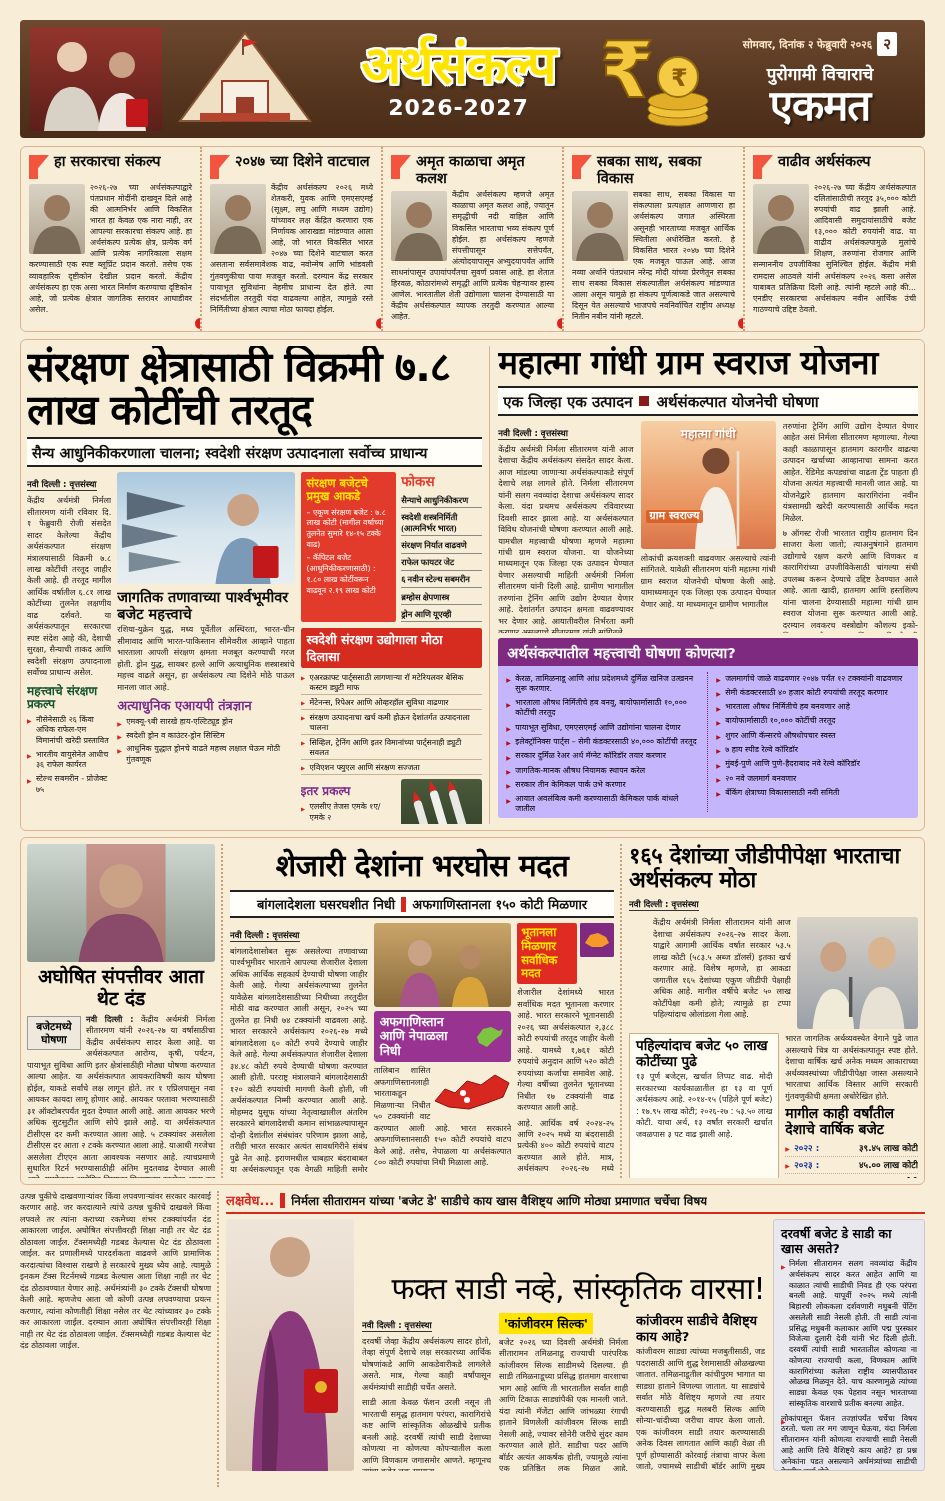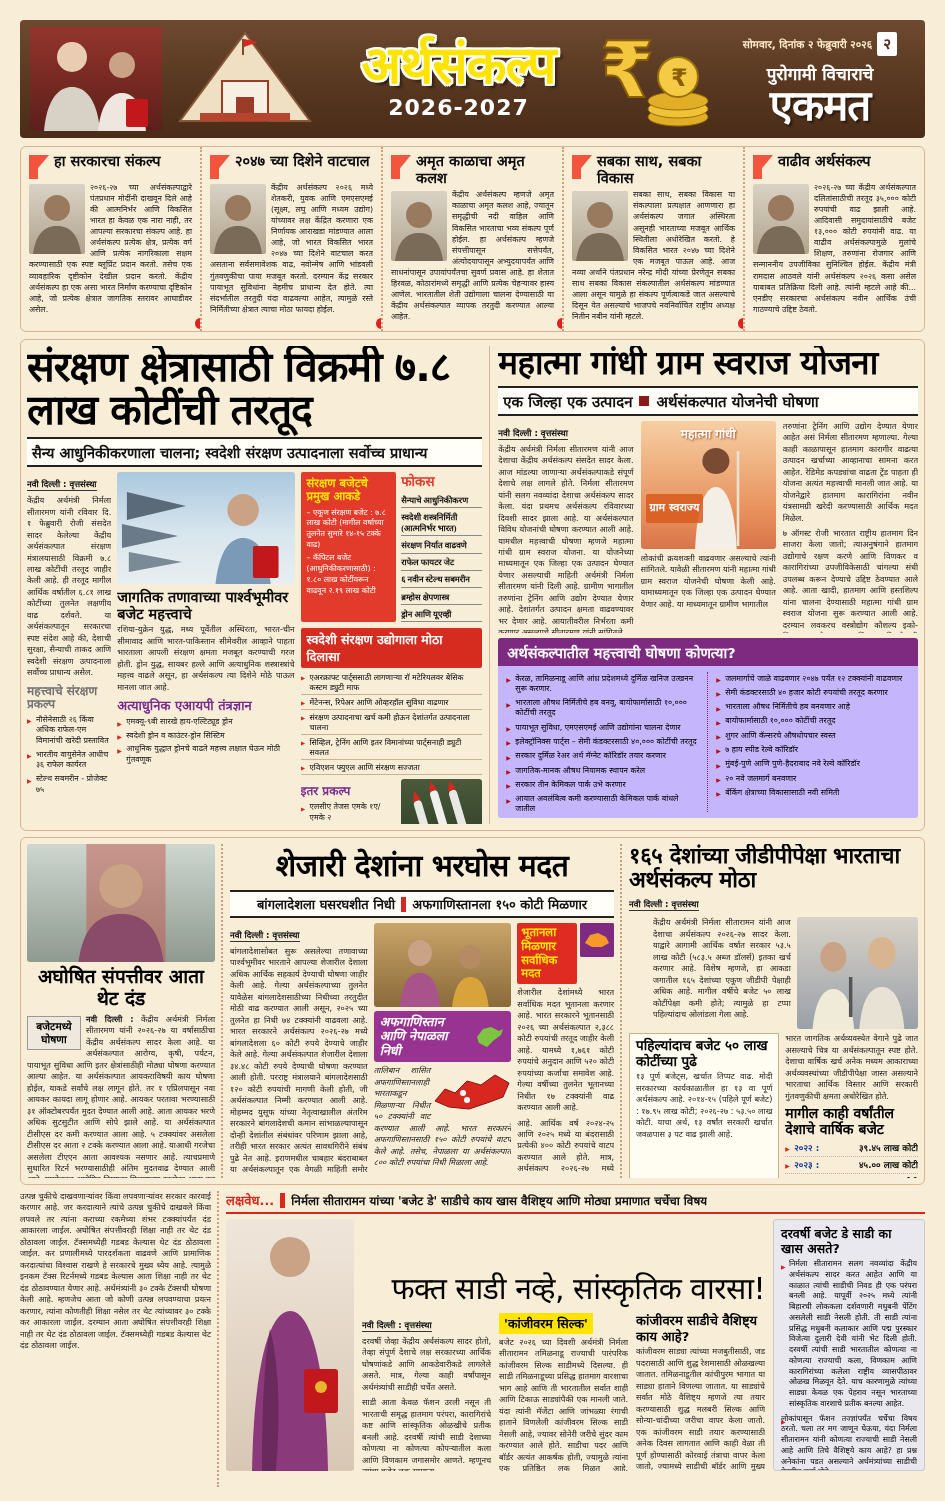--- a/index.html
+++ b/index.html
@@ -42,21 +42,21 @@
   p.body { font-size:8.1px; line-height:1.42; text-align:justify; color:#1a1a1a; }
 
   
   .defense { width:52%; border-right:1px solid #d8b598; padding-right:7px; overflow:hidden;}
   .defense h1 { font-size:41px; font-weight:800; color:#000; line-height:1.05; letter-spacing:-1px;}
   .subhead-bar { background:#fffef8; border-top:2px solid #222; border-bottom:2px solid #222; font-weight:800; font-size:14.5px; padding:3px 5px; margin:5px 0; color:#111;}
   .defense-cols { display:flex; gap:6px; height:382px; overflow:hidden;}
   .dcolA { width:19%; overflow:hidden;}
   .dcolB { width:40%; overflow:hidden;}
   .dcolC { width:41%; overflow:hidden;}
-  .mini-head { font-size:12px; font-weight:800; color:#737373; margin:6px 0 2px; line-height:1.1;}
+  .mini-head { font-size:12px; font-weight:800; color:#14532d; margin:6px 0 2px; line-height:1.1;}
   .mini-head.purple { color:#7b2d8b; }
   ul.arrow-list { list-style:none; }
   ul.arrow-list li { font-size:7.9px; line-height:1.35; padding:1.5px 0 1.5px 9px; position:relative; text-align:left; color:#1a1a1a;}
   ul.arrow-list li::before { content:'▶'; color:#d8271f; font-size:6px; position:absolute; left:0; top:4px;}
   .photo-def { height:112px; background:linear-gradient(180deg,#aac8de,#d8e6ee 55%,#e8eef0); border-radius:3px; margin-bottom:5px; position:relative; overflow:hidden;}
   .sec-head { font-size:14.5px; font-weight:800; color:#0d0d0d; line-height:1.15; margin-bottom:2px;}
   .budget-row { display:flex; gap:5px; }
   .budget-box { width:54%; background:#e23b2b; color:#fff; padding:5px 6px; border-radius:2px;}
   .budget-box .t { color:#ffe400; font-weight:800; font-size:11.5px; line-height:1.15; margin-bottom:3px;}
   .budget-box div.ln { font-size:7.8px; line-height:1.4; padding:1px 0;}
@@ -74,41 +74,41 @@
 
   
   .gandhi { flex:1; overflow:hidden;}
   .gandhi h1 { font-size:33px; font-weight:800; line-height:1.05; letter-spacing:-.5px;}
   .gandhi .subhead-bar { display:flex; align-items:center; gap:7px; font-size:15px;}
   .sq { width:10px; height:10px; background:#8a1a1a; display:inline-block; flex:none;}
   .gandhi-cols { display:flex; gap:7px; height:212px; overflow:hidden; margin-bottom:5px;}
   .gcol { flex:1; overflow:hidden;}
   .gandhi-img { height:128px; background:linear-gradient(180deg,#f6cfa4,#e8915c 70%,#d9744a); border-radius:3px; position:relative; margin-bottom:4px; overflow:hidden;}
   .gi-top { position:absolute; top:4px; width:100%; text-align:center; color:#fff; font-weight:800; font-size:12px; text-shadow:1px 1px 2px #a14a1d;}
-  .gi-side { position:absolute; left:5px; bottom:26px; color:#fff; background:rgba(216,90,30,.85); font-weight:800; font-size:11px; padding:8px 4px; line-height:1.15; border-radius:2px;}
+  .gi-side { position:absolute; left:5px; bottom:26px; color:#fff; background:rgba(216,90,30,.85); font-weight:800; font-size:11px; padding:0 4px; line-height:1.15; border-radius:2px;}
   .announce { border-radius:3px; overflow:hidden; }
   .announce .ttl { background:#7d2a80; color:#fff; font-weight:800; font-size:14.5px; padding:4px 9px;}
   .announce .bd { background:#c4b5fd; display:flex; gap:8px; padding:6px 8px; height:152px; overflow:hidden;}
   .announce ul { flex:1; list-style:none;}
   .announce ul:first-child { border-right:1px dotted #7d2a80; padding-right:7px;}
   .announce li { font-size:7.9px; line-height:1.3; padding:2px 0 2px 9px; position:relative;}
   .announce li::before { content:'▶'; color:#b01212; font-size:6px; position:absolute; left:0; top:4.5px;}
 
   
   .tax { width:22%; border-right:2px dotted #c8a07e; padding-right:6px; overflow:hidden;}
   .tax-photo { height:118px; border-radius:3px; background:linear-gradient(180deg,#cdd6cf,#8f9a90); position:relative; overflow:hidden; margin-bottom:4px;}
   .tax h2 { font-size:19px; font-weight:800; text-align:center; line-height:1.15; margin:2px 0 4px;}
   .tax-label { float:left; border:1px solid #999; background:#efe9dd; font-weight:800; font-size:10.5px; width:54px; text-align:center; padding:3px 2px; margin:2px 5px 2px 0; line-height:1.25;}
   .neighbors { width:44%; border-right:2px dotted #c8a07e; padding:0 6px 0 0; overflow:hidden;}
   .neighbors h1 { font-size:30px; font-weight:800; text-align:center; letter-spacing:-.5px;}
   .neighbors .subhead-bar { display:flex; align-items:center; gap:6px; font-size:13px; justify-content:center;}
   .redbar { width:5px; height:15px; background:#d8271f; flex:none;}
   .n-cols { display:flex; gap:6px; margin-top:3px; height:252px; overflow:hidden;}
   .ncol1 { width:37%; overflow:hidden;}
-  .ncol2 { width:37%; overflow:hidden;font-style:italic;}
+  .ncol2 { width:37%; overflow:hidden;}
   .ncol3 { width:26%; overflow:hidden;}
   .n-photo { height:84px; background:linear-gradient(180deg,#caa56a,#8a6a3a); border-radius:3px; margin-bottom:4px; position:relative; overflow:hidden;}
   .afghan-box { background:#993391; color:#fff; border-radius:3px; padding:4px 6px; display:flex; align-items:center; gap:4px; margin-bottom:3px;}
   .afghan-box .t { font-weight:800; font-size:12.5px; line-height:1.15; flex:1;}
   .nepal-map { float:right; width:78px; height:46px; margin:2px 0 2px 3px;}
   .bhutan-head { display:flex; gap:3px; margin-bottom:3px;}
   .bhutan-title { flex:1; background:#e02b22; color:#ffe400; font-weight:800; font-size:11.5px; padding:3px 4px; line-height:1.2; border-radius:2px;}
   .bhutan-map { width:34px; height:34px; background:#7d2a80; border-radius:2px; flex:none;}
   .gdp { flex:1; overflow:hidden;}
   .gdp h1 { font-size:22px; font-weight:800; line-height:1.1; letter-spacing:-.3px;}

